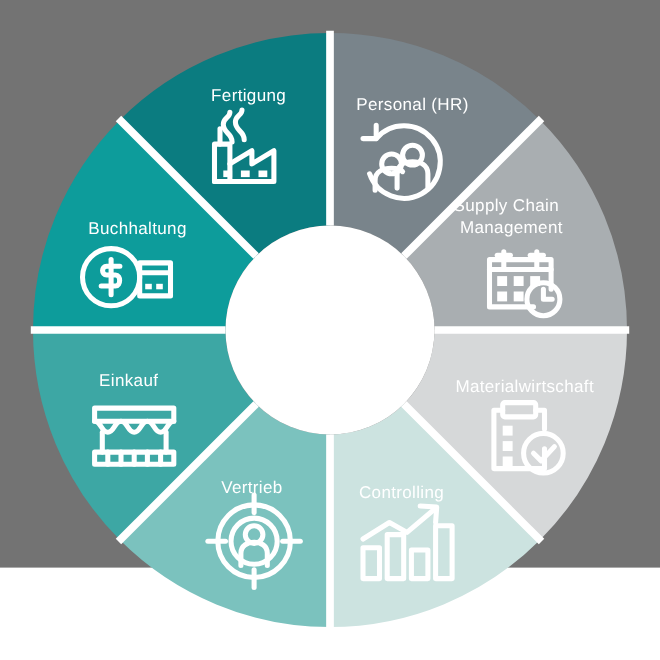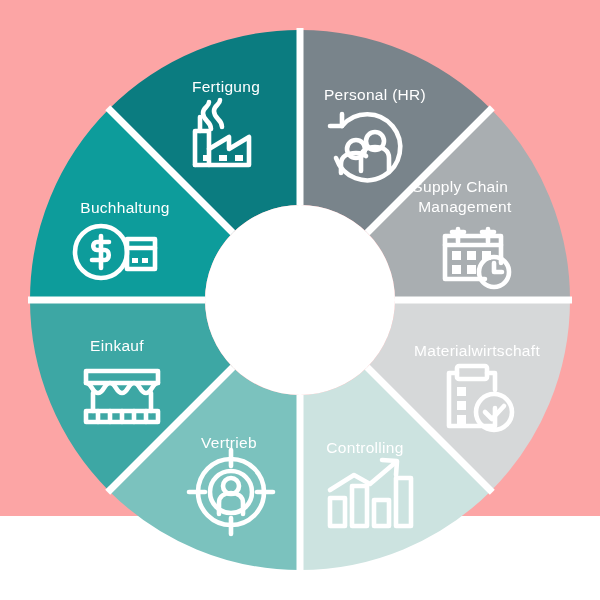--- a/index.html
+++ b/index.html
@@ -10,21 +10,21 @@
   body {
     width: 600px;
     height: 600px;
     font-family: "Liberation Sans", sans-serif;
     overflow: hidden;
   }
   #wheel-diagram {
     position: relative;
     width: 600px;
     height: 516px;
-    background: #fca5a5;
+    background: #737373;
   }
   #wheel-svg {
     position: absolute;
     left: 0;
     top: 0;
     width: 600px;
     height: 600px;
   }
   .seg-label {
     font-family: "Liberation Sans", sans-serif;

